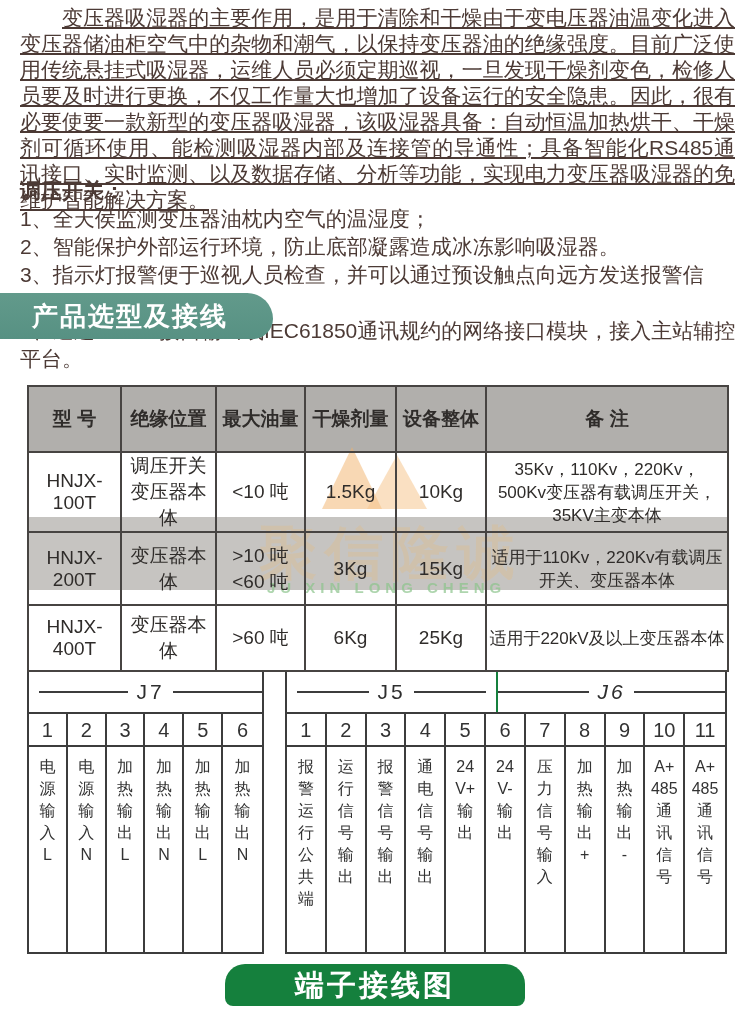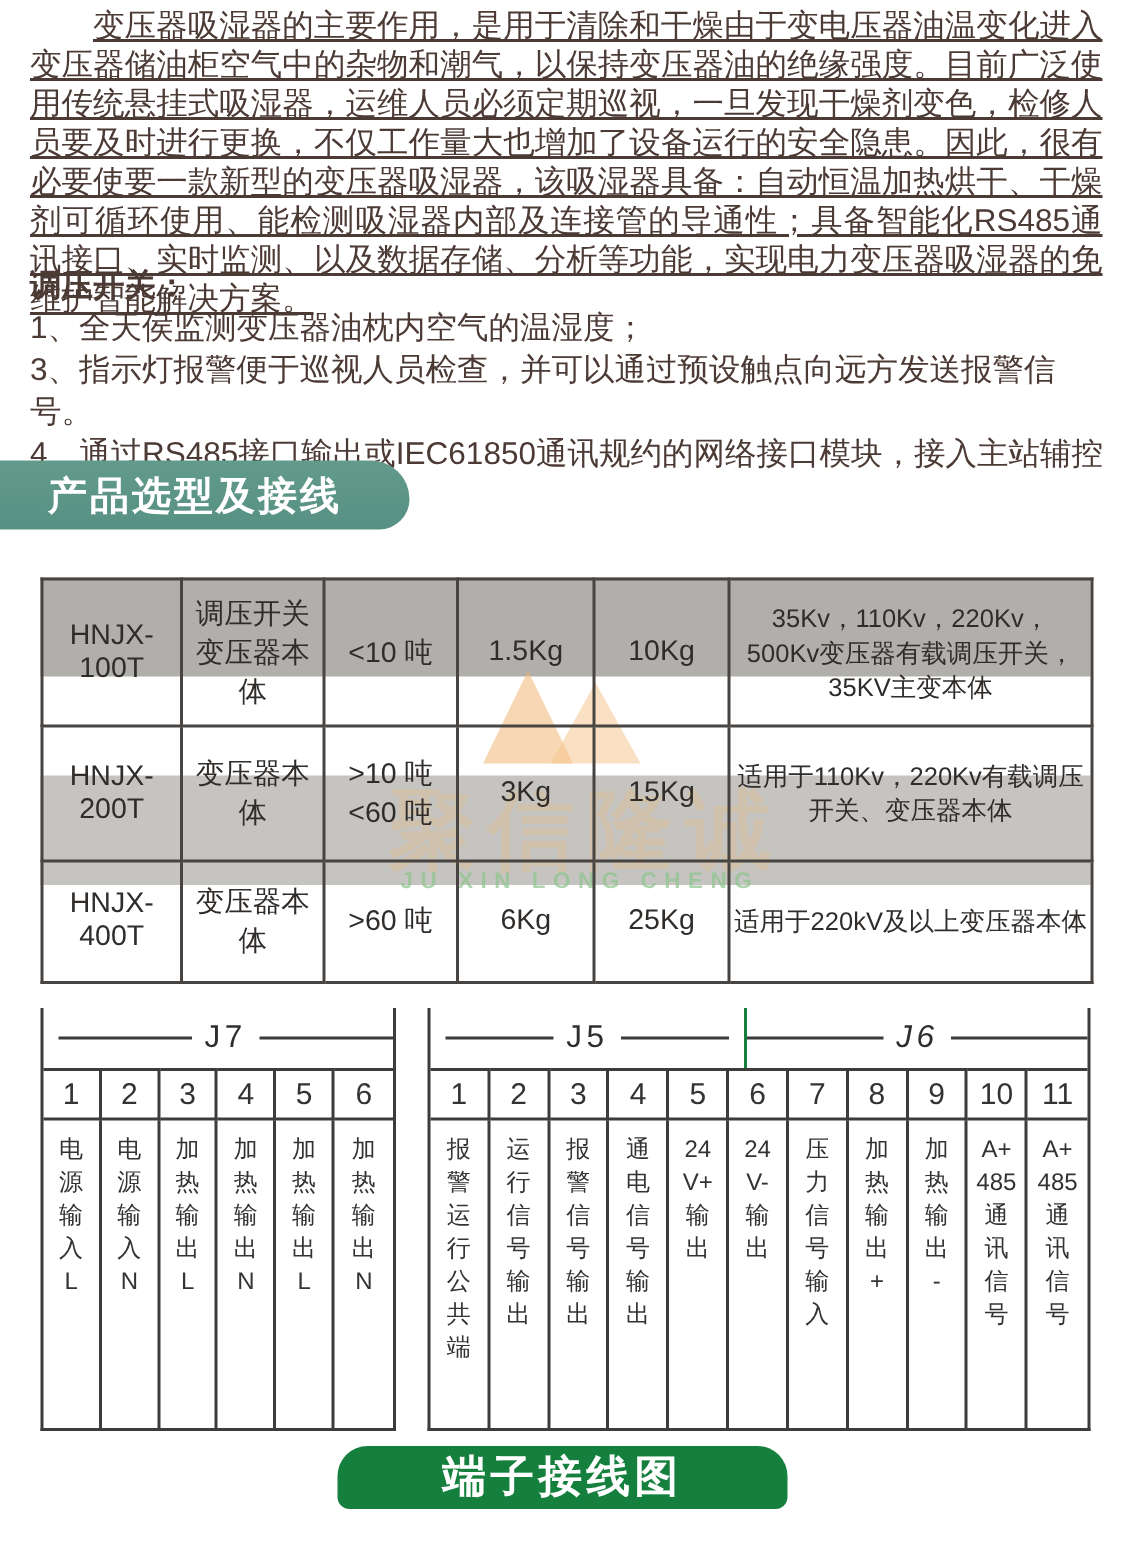--- a/index.html
+++ b/index.html
@@ -8,21 +8,21 @@
 
   
   .intro{position:absolute;top:5px;left:20px;width:715px;
          font-size:21px;line-height:26px;color:#4c3a35;
          text-align:justify;text-indent:2em;margin:0;text-decoration:underline;}
   .features{position:absolute;top:177px;left:20px;width:718px;color:#4c3a35;}
   .features-title{font-size:21px;line-height:28px;font-weight:bold;}
   .feature-item{font-size:21px;line-height:28px;}
 
   
-  .banner1{position:absolute;top:307px;left:0;width:273px;height:46px;
+  .banner1{position:absolute;top:293px;left:0;width:273px;height:46px;
            background:linear-gradient(#629a8b,#579183);
            border-radius:0 28px 22px 0;}
   .banner1 span{display:block;padding-left:32px;line-height:46px;
                 font-size:26px;font-weight:bold;color:#ffffff;letter-spacing:2px;}
   .banner2{position:absolute;top:964px;left:225px;width:300px;height:42px;
            background:#15803d;border-radius:20px 20px 8px 8px;
            text-align:center;line-height:42px;font-size:29px;font-weight:bold;
            color:#ffffff;letter-spacing:3px;}
 
   
@@ -74,20 +74,21 @@
 </head>
 <body>
 
 <div class="page">
 
   <p class="intro">变压器吸湿器的主要作用，是用于清除和干燥由于变电压器油温变化进入变压器储油柜空气中的杂物和潮气，以保持变压器油的绝缘强度。目前广泛使用传统悬挂式吸湿器，运维人员必须定期巡视，一旦发现干燥剂变色，检修人员要及时进行更换，不仅工作量大也增加了设备运行的安全隐患。因此，很有必要使要一款新型的变压器吸湿器，该吸湿器具备：自动恒温加热烘干、干燥剂可循环使用、能检测吸湿器内部及连接管的导通性；具备智能化RS485通讯接口、实时监测、以及数据存储、分析等功能，实现电力变压器吸湿器的免维护智能解决方案。</p>
 
   <div class="features">
     <div class="features-title">调压开关：</div>
     <div class="feature-item">1、全天侯监测变压器油枕内空气的温湿度；</div>
+    <div class="feature-item">2、智能保护外部运行环境，防止底部凝露造成冰冻影响吸湿器。</div>
     <div class="feature-item">3、指示灯报警便于巡视人员检查，并可以通过预设触点向远方发送报警信号。</div>
     <div class="feature-item">4、通过RS485接口输出或IEC61850通讯规约的网络接口模块，接入主站辅控平台。</div>
   </div>
 
   <div class="banner1">
     <span>产品选型及接线</span>
   </div>
 
   <div class="ptable-wrap">
     <div class="rowbg head"></div>
@@ -103,20 +104,28 @@
     <table class="ptable">
       <colgroup>
         <col style="width:93px">
           <col style="width:95px">
           <col style="width:89px">
         <col style="width:91px">
           <col style="width:90px">
           <col style="width:242px">
       </colgroup>
       <tbody>
+        <tr style="height:66px">
+          <th>型 号</th>
+          <th>绝缘位置</th>
+          <th>最大油量</th>
+          <th>干燥剂量</th>
+          <th>设备整体</th>
+          <th>备 注</th>
+        </tr>
         <tr style="height:66px">
           <td>HNJX-100T</td>
           <td>调压开关
 变压器本体</td>
           <td>&lt;10 吨</td>
           <td>1.5Kg</td>
           <td>10Kg</td>
           <td class="remark">35Kv，110Kv，220Kv，
 500Kv变压器有载调压开关，
 35KV主变本体</td>

